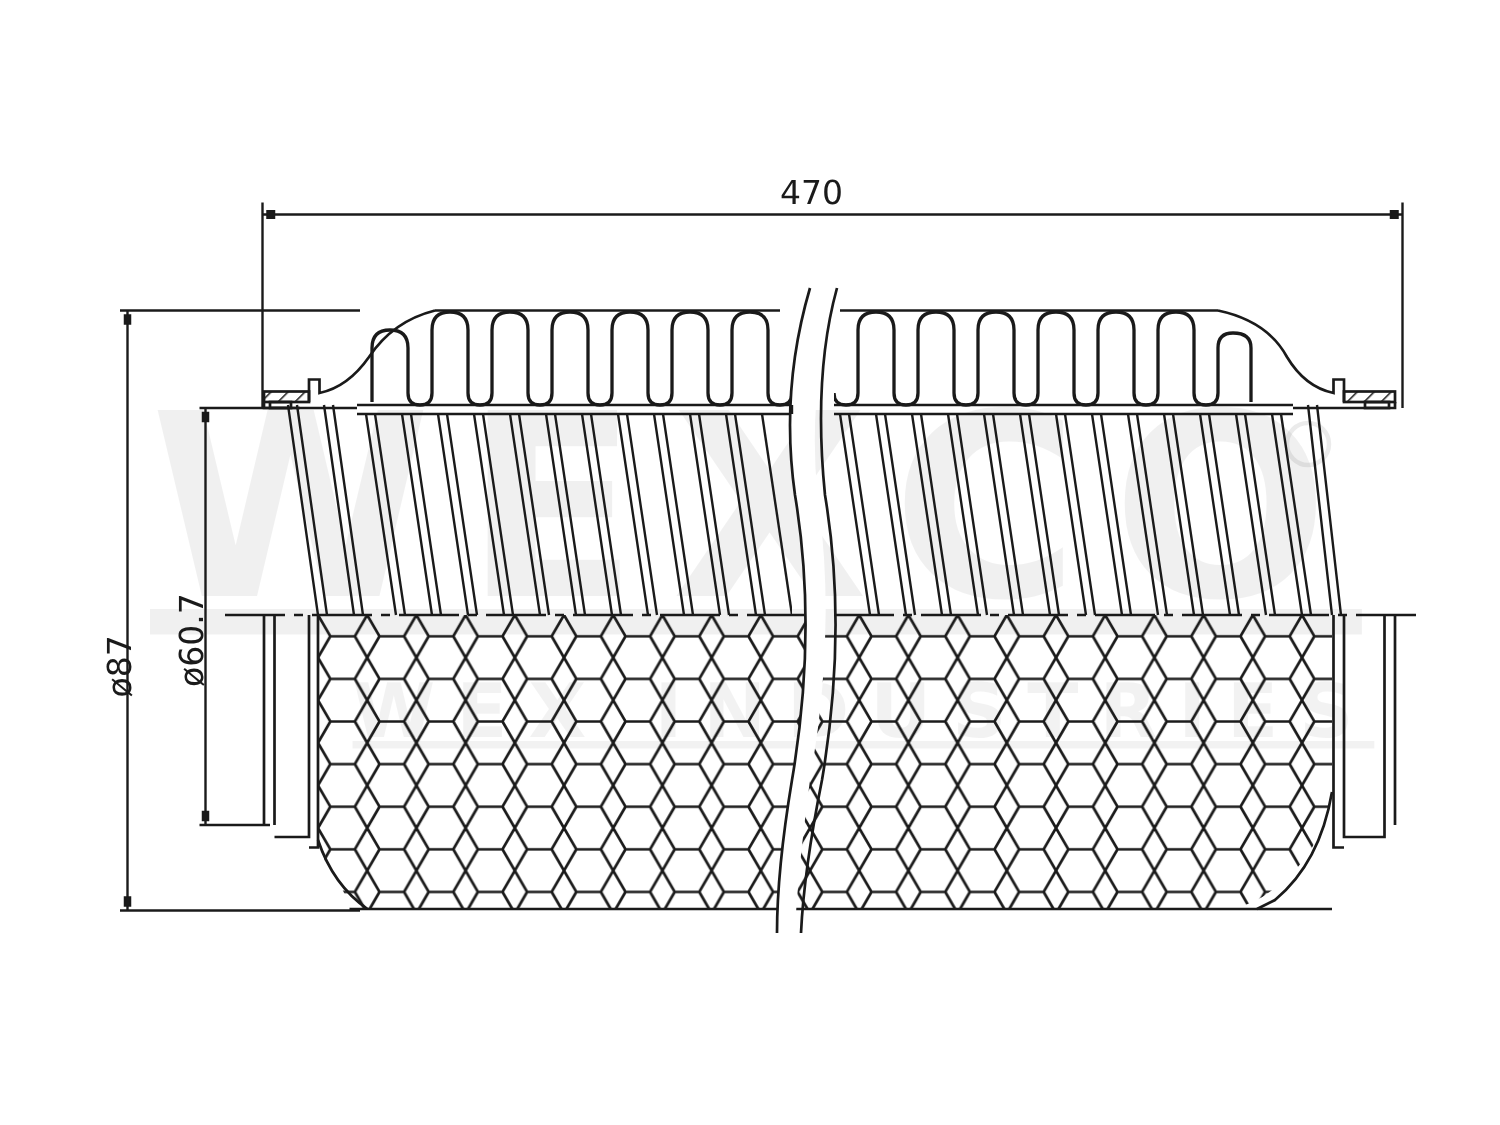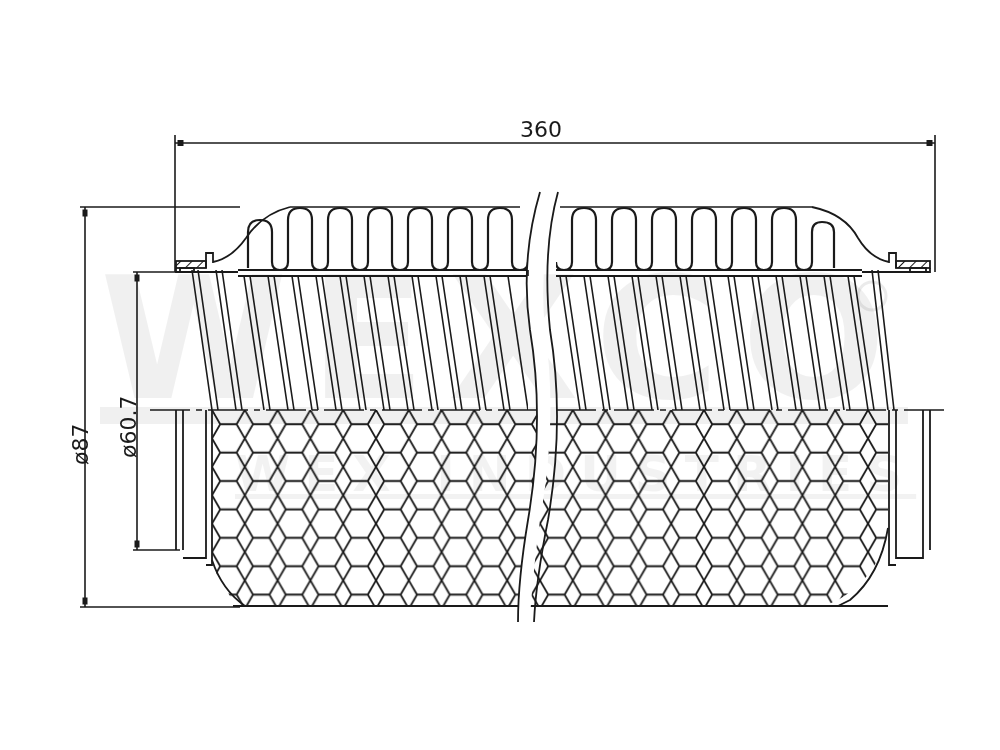--- a/index.html
+++ b/index.html
@@ -147,15 +147,15 @@
     <path d="M558,192 Q542,250 550,330 Q565,420 548,520 Q536,580 534,622" fill="none" stroke="#1a1a1a" stroke-width="1.8"></path>
     <path d="M540,192 Q520,260 530,330 Q545,420 528,520 Q518,580 518,622" fill="none" stroke="#1a1a1a" stroke-width="1.8"></path>
     <line x1="528" y1="270" x2="528" y2="276" stroke="#1a1a1a" stroke-width="1.6"></line>
   </g>
 
   <g>
     <circle cx="872" cy="296" r="14" fill="none" stroke="rgba(0,0,0,0.08)" stroke-width="3"></circle>
   </g>
 </svg>
 
-<div class="dim-text dim-top">360</div>
+<div class="dim-text dim-top">470</div>
 <div class="dim-text dim-rot dim-87">ø87</div>
 <div class="dim-text dim-rot dim-607">ø60.7</div>
 
 </body></html>

